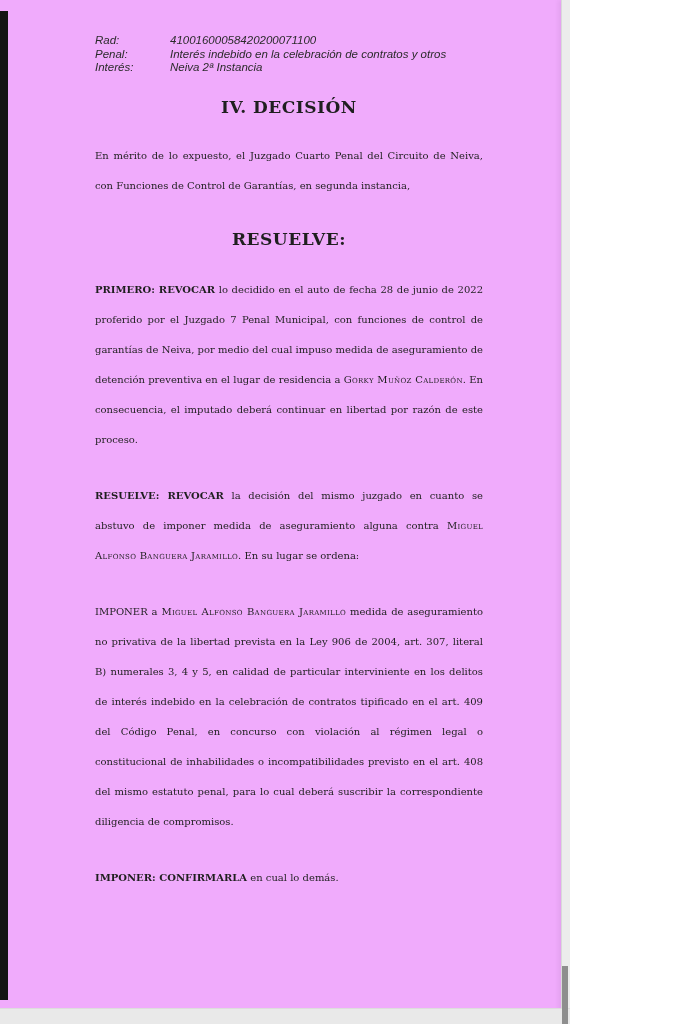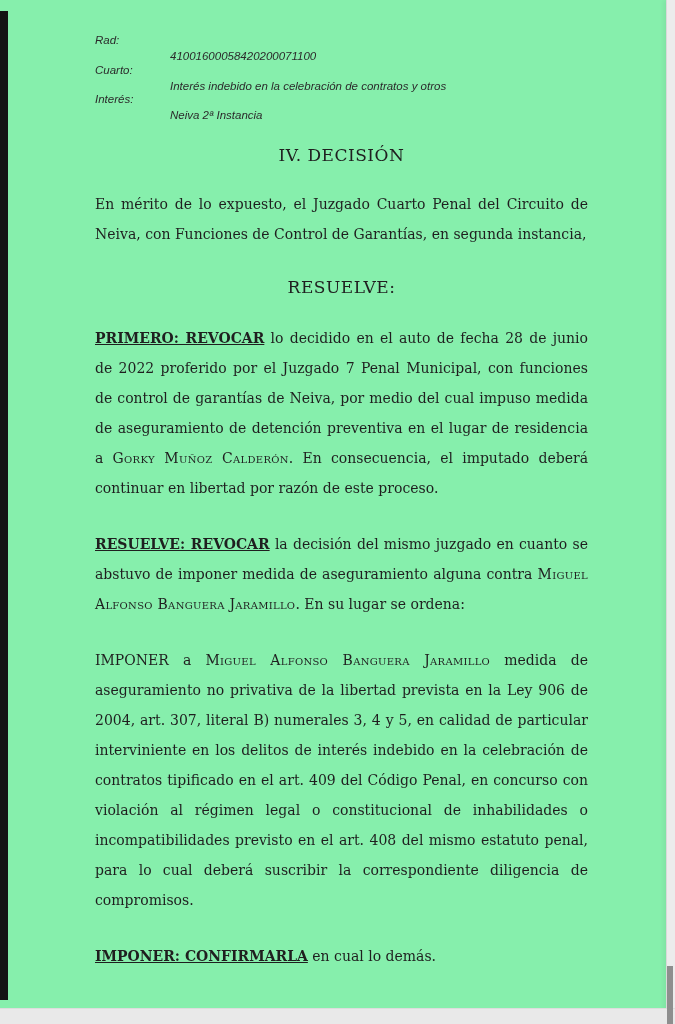--- a/index.html
+++ b/index.html
@@ -2,23 +2,23 @@
 <html><head>
 <meta charset="utf-8">
 <style>
   html, body {
     margin: 0;
     padding: 0;
     background: #ffffff;
   }
   .viewport {
     position: relative;
-    width: 675px;
+    width: 570px;
     height: 1024px;
-    background: #86efac;
+    background: #f0abfc;
     overflow: hidden;
     font-family: "DejaVu Serif", "Liberation Serif", serif;
     color: #1f1f1f;
   }
   
   .edge-bar-left {
     position: absolute;
     left: 0; top: 11px;
     width: 8px; height: 989px;
     background: #141414;
@@ -56,54 +56,54 @@
   }
   .header-block {
     font-family: "Liberation Sans", "DejaVu Sans", sans-serif;
     font-style: italic;
     font-size: 11.5px;
     line-height: 13.5px;
     color: #2b2b2b;
   }
   .hrow { display: flex; }
   .hlabel { flex: 0 0 75px; }
-  .hvalue { flex: 1; margin-top: 16px; }
+  .hvalue { flex: 1; }
   .hvalue .run-smallcaps { font-variant: small-caps; letter-spacing: .2px; }
   .doc-title {
     margin-top: 22px;
     text-align: center;
-    font-weight: normal;
+    font-weight: bold;
     font-size: 17px;
     letter-spacing: .5px;
   }
   .resolve-title { margin-top: 28px; }
   .para {
     margin: 24px 0 0 0;
-    font-size: 14px;
+    font-size: 10px;
     line-height: 30px;
     text-align: justify;
   }
   .gap-lg { margin-top: 26px; }
-  .run-bold { font-weight: bold; text-decoration: underline; }
+  .run-bold { font-weight: bold; }
   .run-smallcaps { font-variant: small-caps; letter-spacing: .3px; }
 </style>
 </head>
 <body>
 
 <div class="viewport">
 
   <div class="content">
 
     <div class="header-block">
       <div class="hrow">
         <span class="hlabel">Rad:</span>
         <span class="hvalue"><span class="run-normal">41001600058420200071100</span></span>
       </div>
       <div class="hrow">
-        <span class="hlabel">Cuarto:</span>
+        <span class="hlabel">Penal:</span>
         <span class="hvalue"><span class="run-normal">Interés indebido en la celebración de contratos y otros</span></span>
       </div>
       <div class="hrow">
         <span class="hlabel">Interés:</span>
         <span class="hvalue"><span class="run-normal">Neiva 2ª Instancia</span></span>
       </div>
     </div>
 
     <div class="doc-title">IV. DECISIÓN</div>
 

